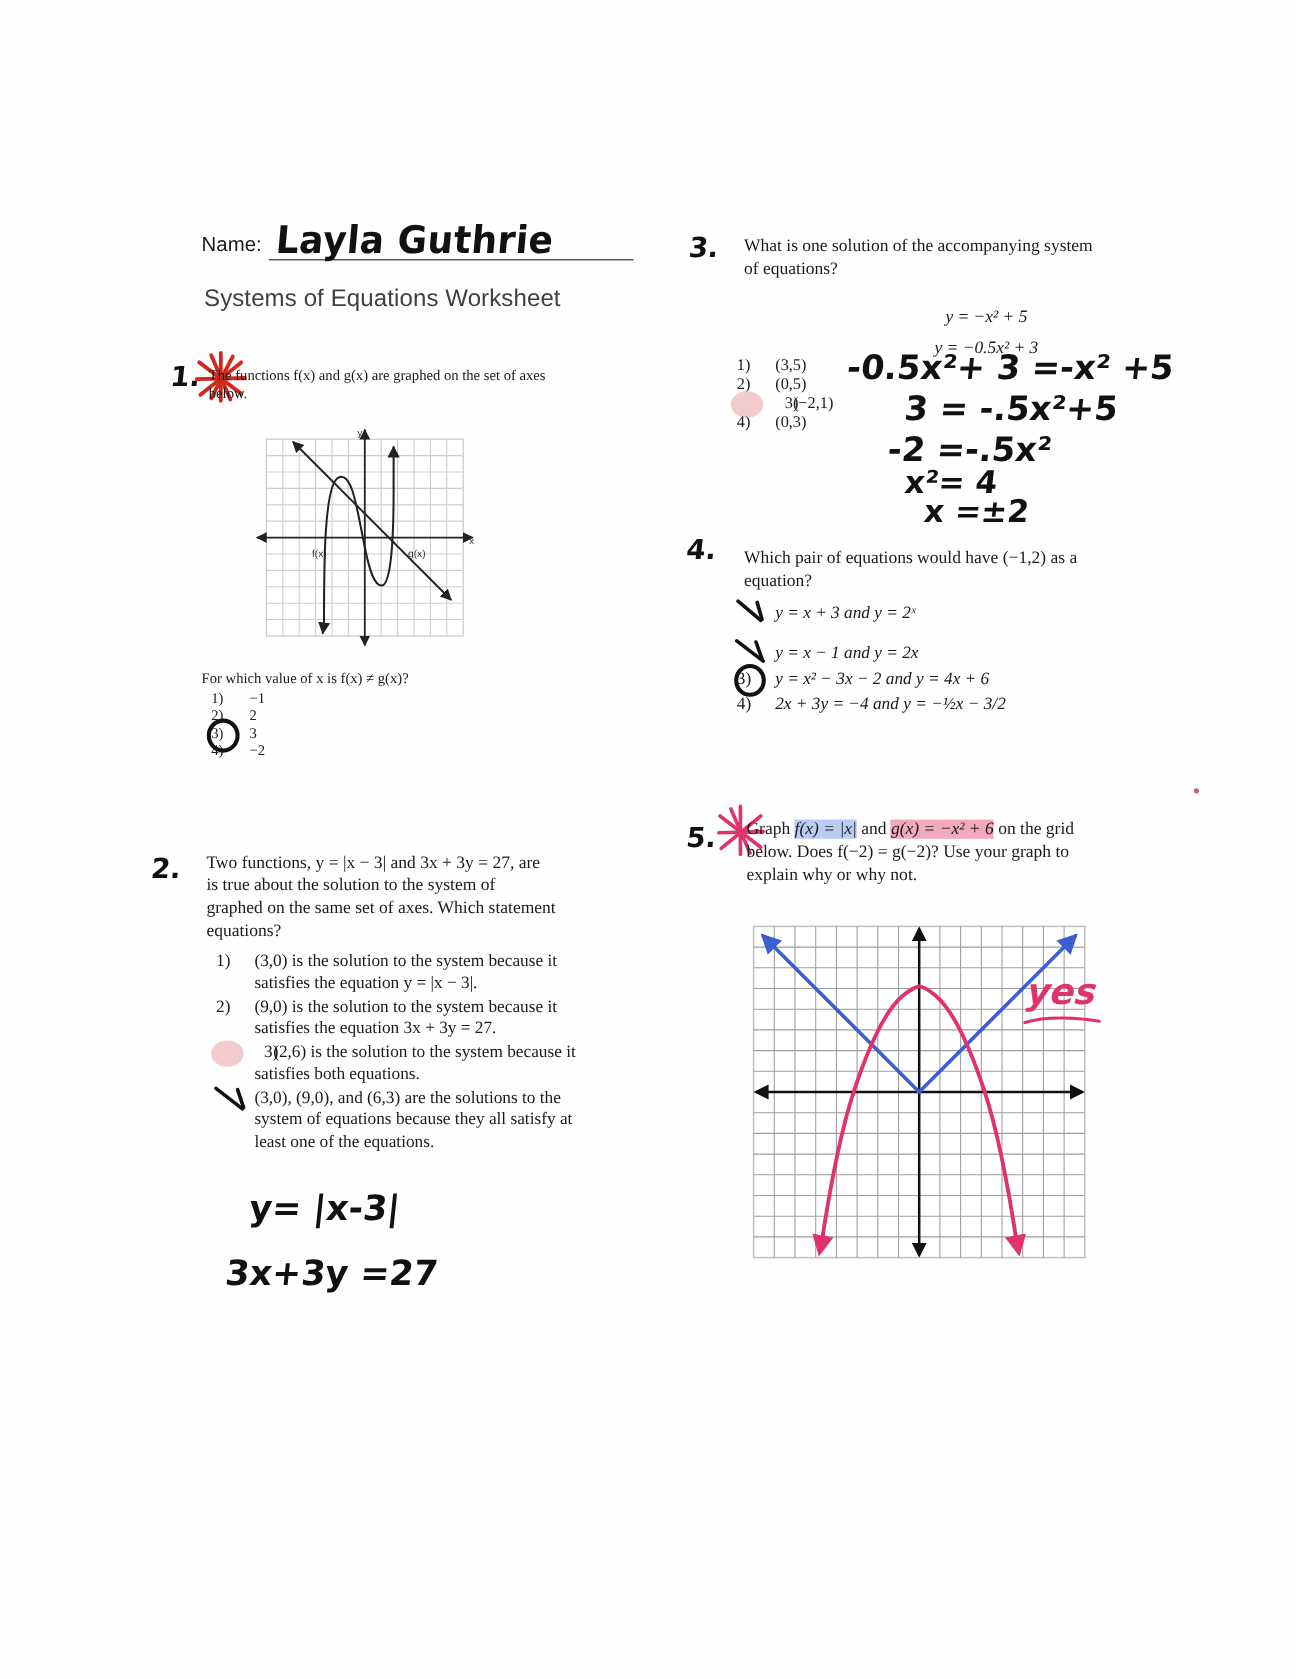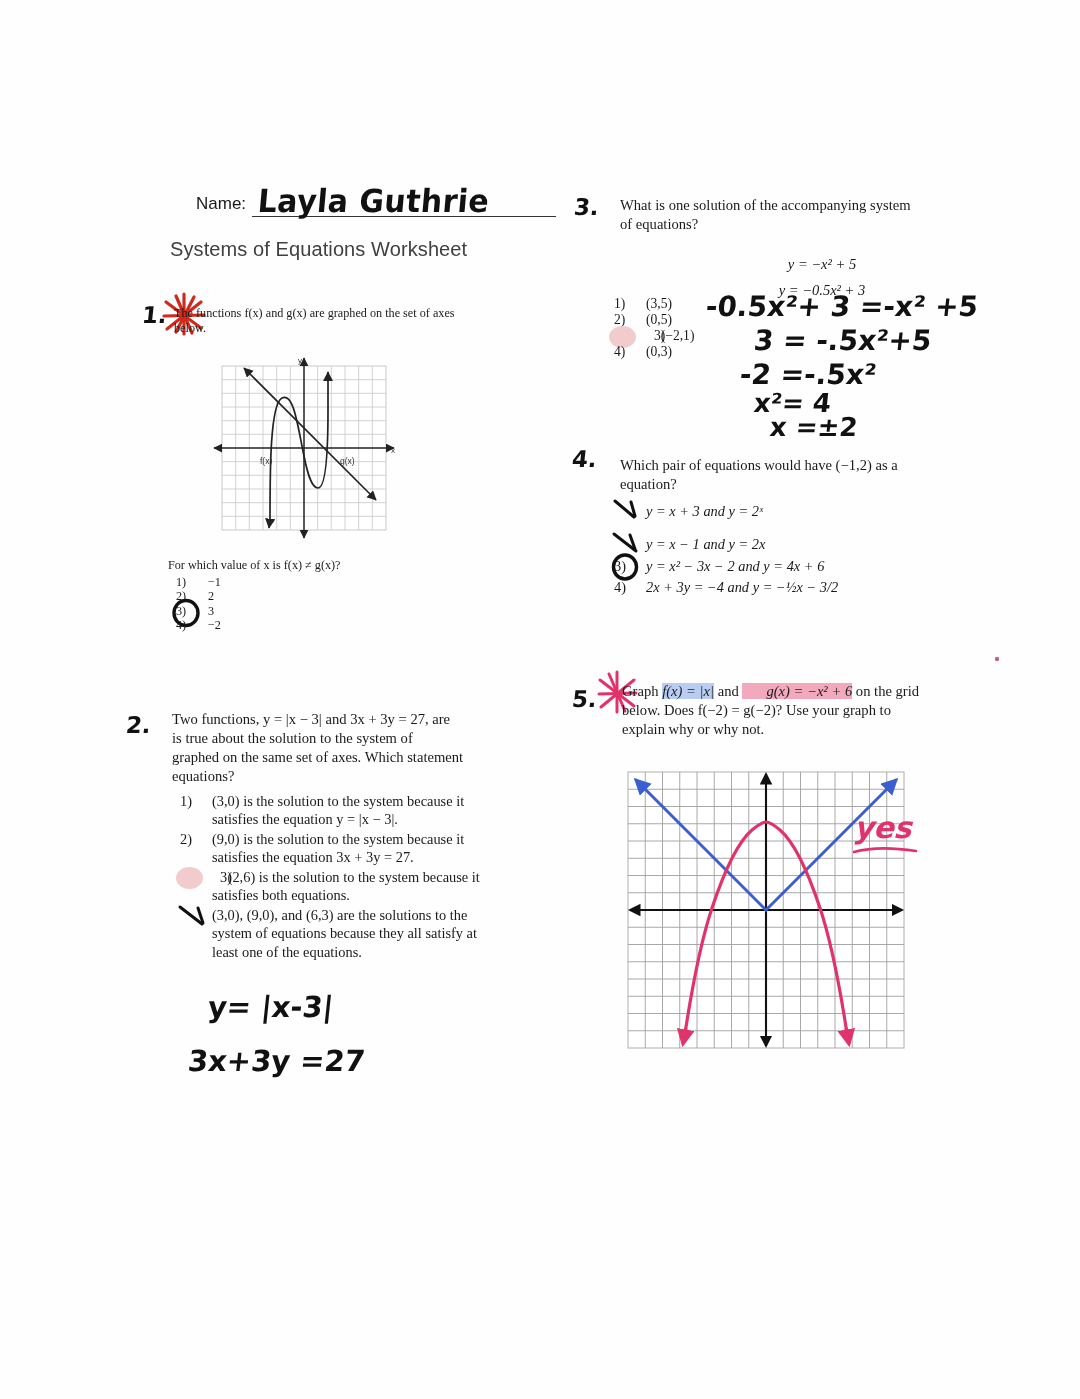--- a/index.html
+++ b/index.html
@@ -21,21 +21,21 @@
     background: #fefefe;
   }
 
   
   .abs { position: absolute; }
   .ital { font-style: italic; }
 
   
   #name-row {
     left: 168px; top: 190px; width: 360px;
-    display: flex; align-items: flex-end; gap: 6px; margin-left: 28px;
+    display: flex; align-items: flex-end; gap: 6px;
   }
   #name-label {
     font-family: "Liberation Sans", sans-serif;
     font-size: 17px; color: #1a1a1a; padding-bottom: 3px;
   }
   #name-line {
     flex: 1; border-bottom: 1.3px solid #333; height: 26px; position: relative;
   }
   #name-value {
     position: absolute; left: 6px; bottom: -2px;
@@ -342,21 +342,21 @@
           <line x1="27" y1="4" x2="27" y2="44"></line>
           <line x1="10" y1="12" x2="44" y2="38"></line>
           <line x1="44" y1="12" x2="11" y2="39"></line>
           <line x1="9" y1="26" x2="46" y2="25"></line>
           <line x1="19" y1="6" x2="35" y2="43"></line>
         </g>
       </svg>
 
       <div class="qbody" style="position:absolute; left:50px; top:22px; width:380px;">
         <div>
-          <span>Graph </span><span style="background:#b9cdf2;" class="ital">f(x) = |x|</span><span> and </span><span style="background:#f2a8bd;padding-left:24px;" class="ital">g(x) = −x² + 6</span><span> on the grid</span>
+          <span>Graph </span><span style="background:#b9cdf2;" class="ital">f(x) = |x|</span><span> and </span><span style="background:#f2a8bd;" class="ital">g(x) = −x² + 6</span><span> on the grid</span>
         </div>
         <div>below.  Does f(−2) = g(−2)?  Use your graph to</div>
         <div>explain why or why not.</div>
       </div>
 
       <div class="figure" style="position:absolute; left:52px; top:108px;">
         <svg width="284" height="284" viewBox="0 0 284 284">
           <rect x="4" y="4" width="276" height="276" fill="#ffffff" stroke="#bdbdbd" stroke-width="1.2"></rect>
           <g stroke="#9e9e9e" stroke-width="0.9">
             <line x1="21.25" y1="4" x2="21.25" y2="280"></line>

